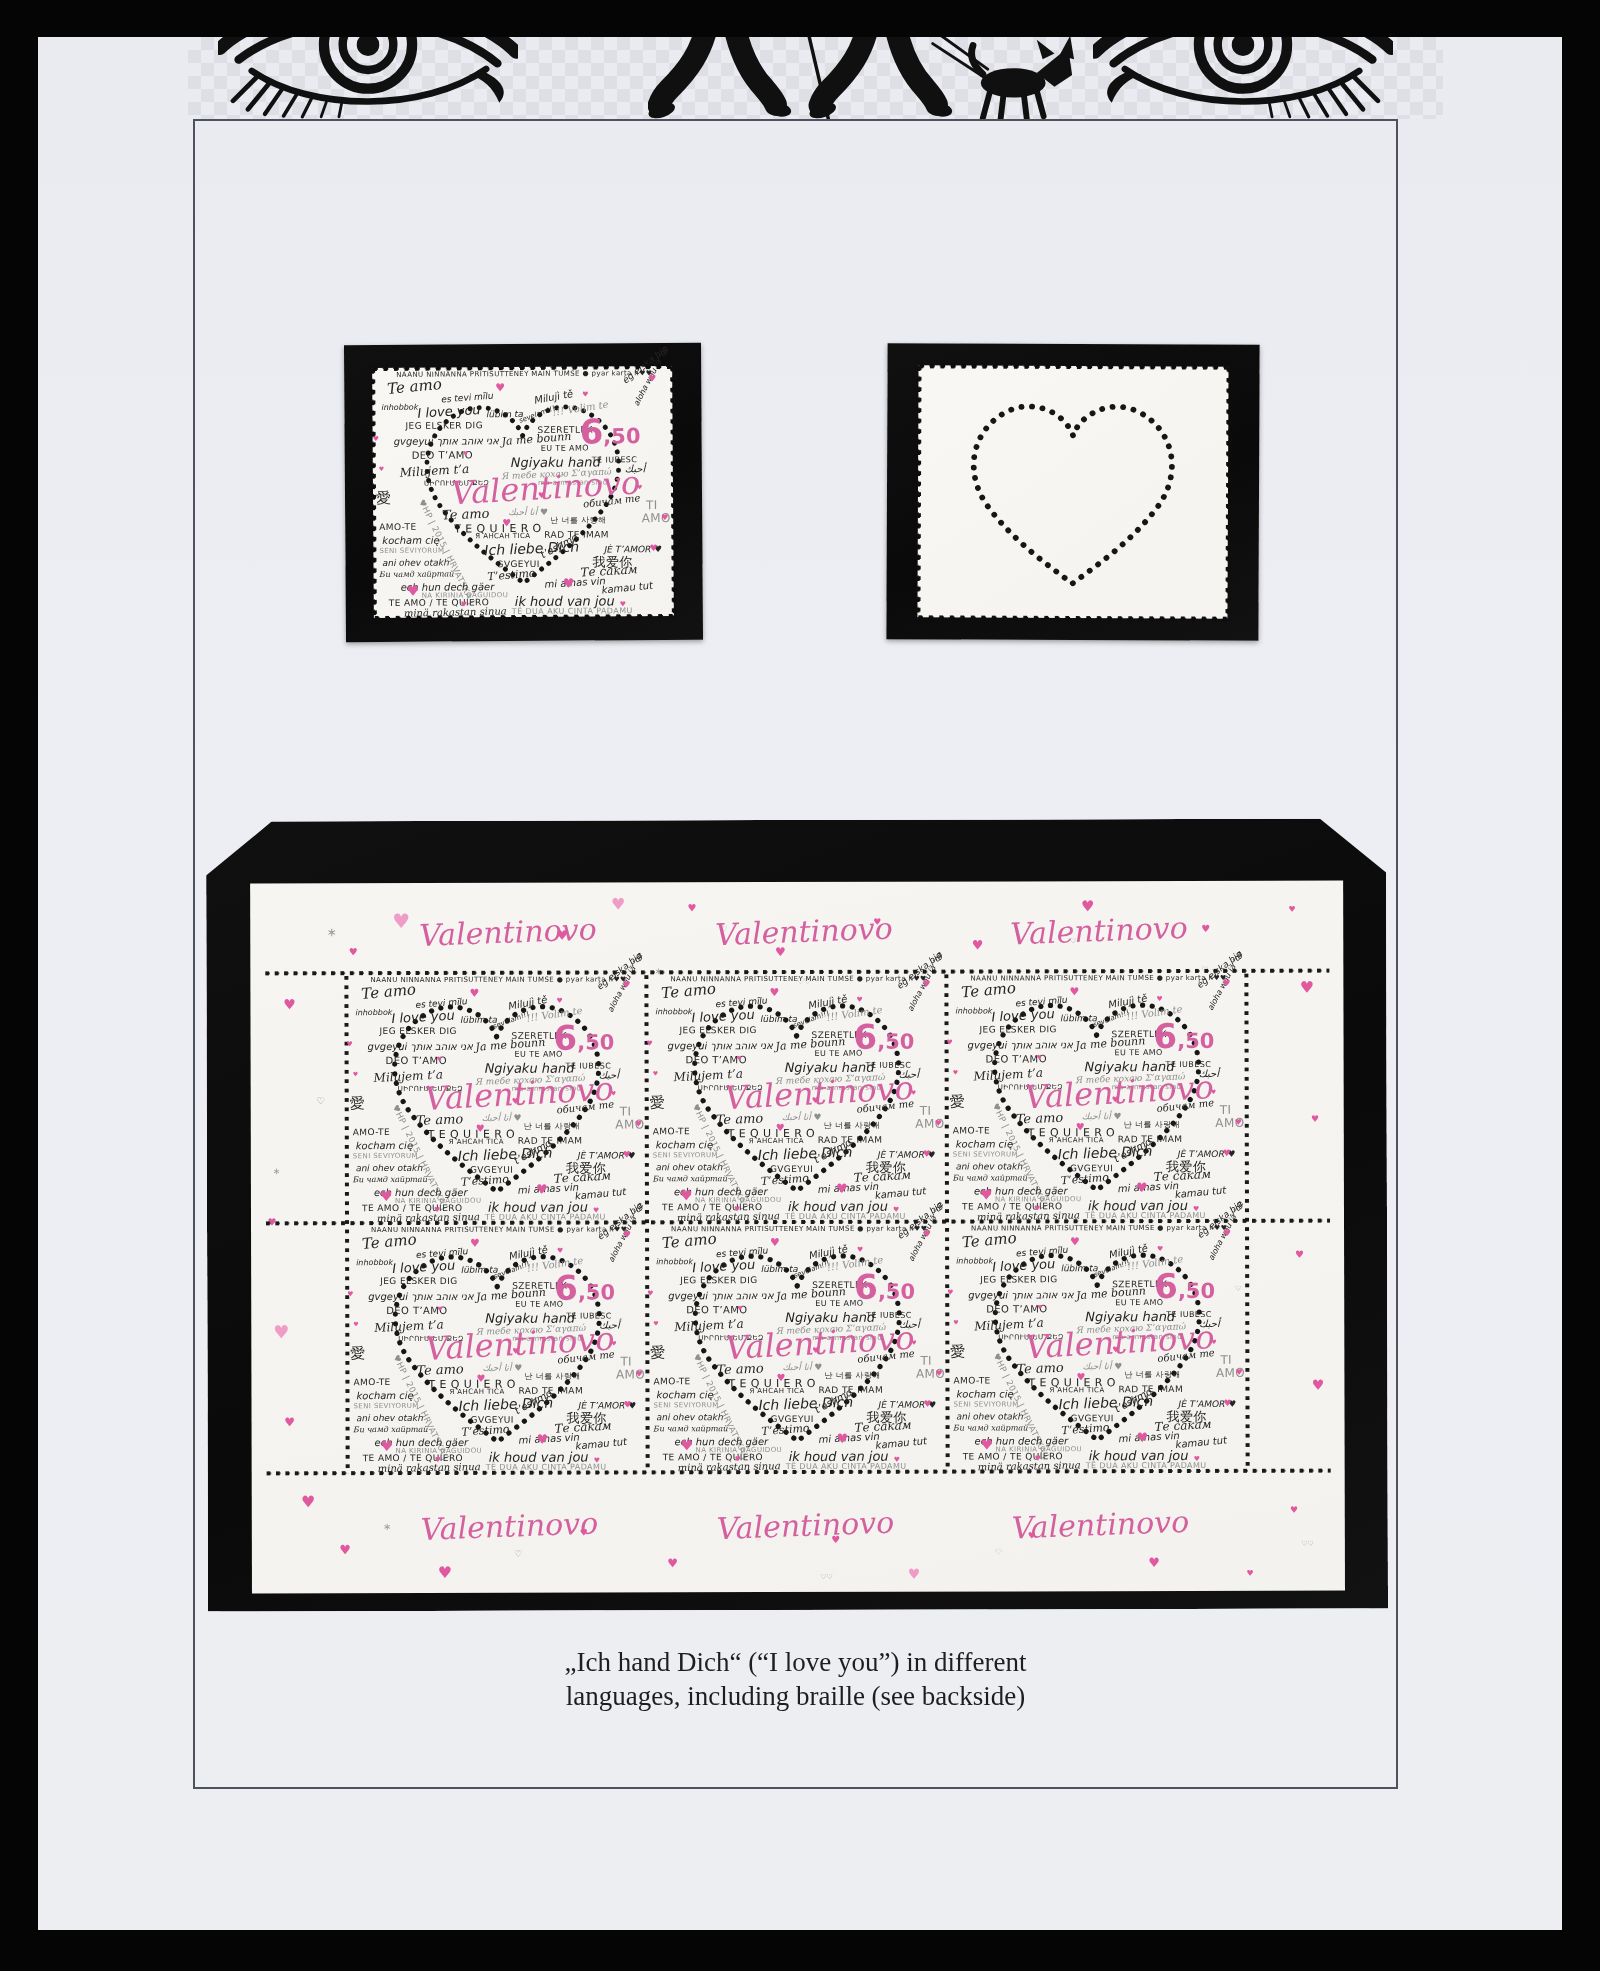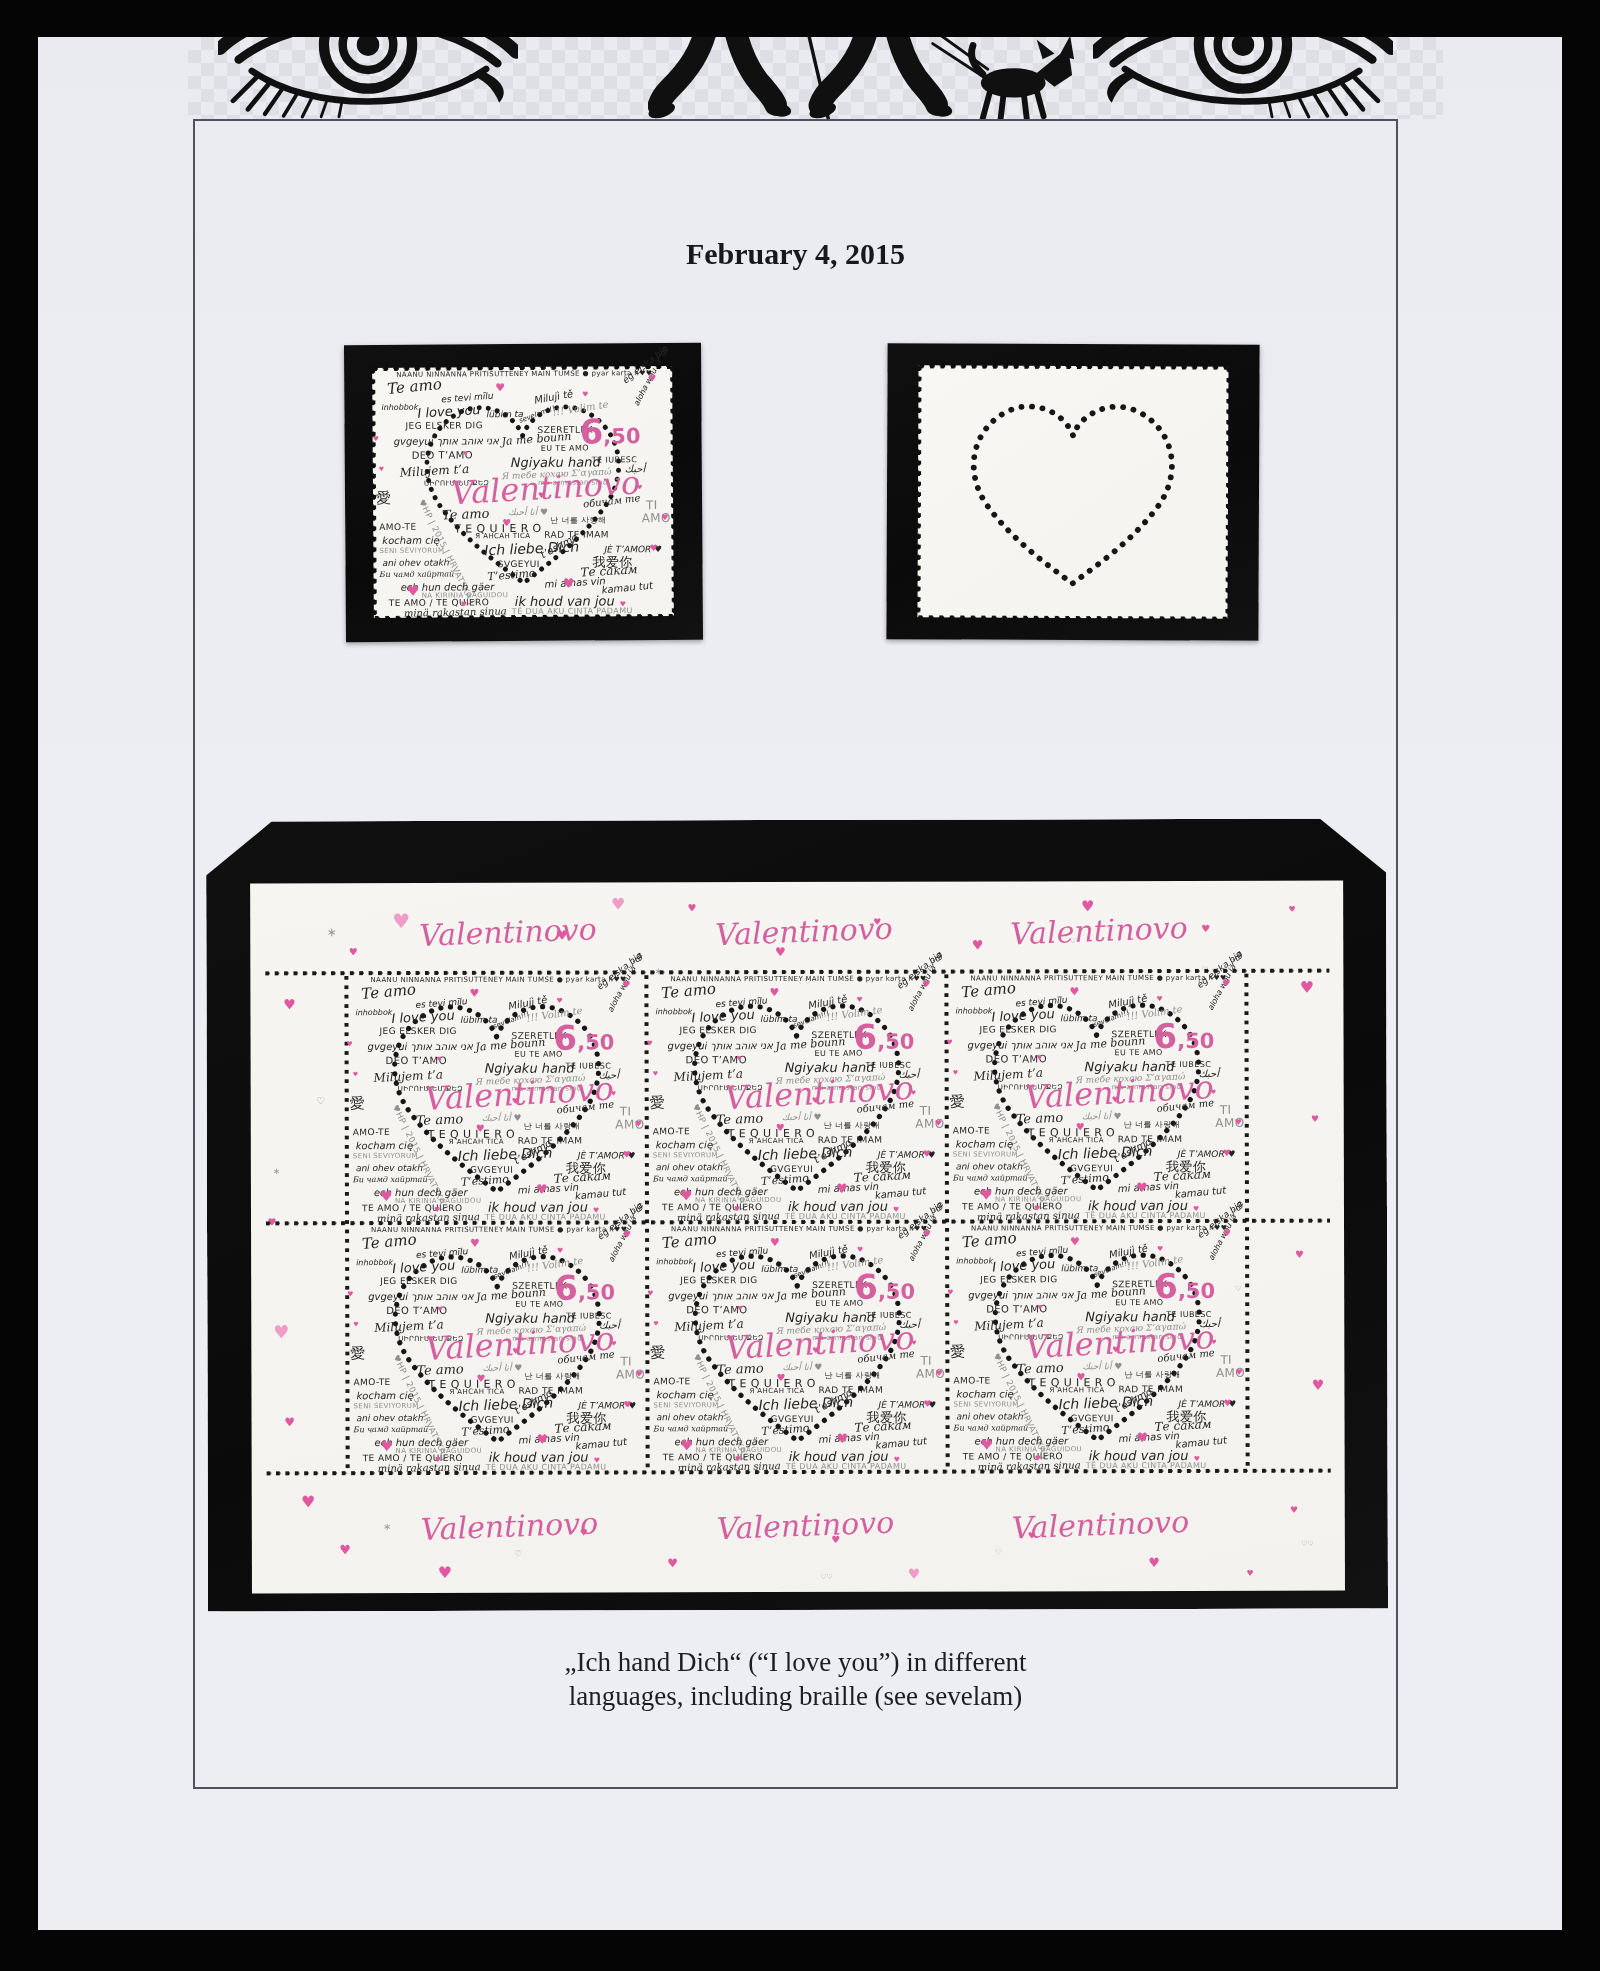--- a/index.html
+++ b/index.html
@@ -151,21 +151,20 @@
             <line x1="100" y1="83" x2="90" y2="103" stroke-width="3.5"></line>
             <line x1="116" y1="86" x2="110" y2="103" stroke-width="3"></line>
             <line x1="132" y1="88" x2="129" y2="103" stroke-width="3"></line>
           </g>
           <path d="M282,54 C300,62 312,74 300,88 C294,72 282,62 268,58 Z" fill="#101010"></path>
         </svg>
       </div>
     </div>
 
     <div class="frame">
-      <div class="page-date">February 4, 2015</div>
 
       <div class="mount mount-left">
         <div class="stamp" id="stamp-front" style="left:28px;top:23px;width:300px;height:250px;">
             <div class="perf perf-t"></div>
             <div class="perf perf-b"></div>
             <div class="perf perf-l"></div>
             <div class="perf perf-r"></div>
             <svg class="heartsvg" viewBox="0 0 300 250" preserveAspectRatio="none">
        <path d="M150,64 C141,40 110,26 83,39 C47,57 36,102 63,139 C90,176 127,201 150,219 C173,201 210,176 237,139 C264,102 253,57 217,39 C190,26 159,40 150,64 Z" fill="none" stroke="#161616" stroke-width="5.2" stroke-linecap="round" stroke-dasharray="0.1 9.6"></path>
             </svg>
@@ -334,17 +333,17 @@
        <path d="M150,64 C141,40 110,26 83,39 C47,57 36,102 63,139 C90,176 127,201 150,219 C173,201 210,176 237,139 C264,102 253,57 217,39 C190,26 159,40 150,64 Z" fill="none" stroke="#161616" stroke-width="5.2" stroke-linecap="round" stroke-dasharray="0.1 9.6"></path>
               </svg><span class="ph ck fc" style="left: 8%; top: 1.4%; font-size: 7px;">NAANU NINNANNA PRITISUTTENEY</span><span class="ph ck fc" style="left: 53%; top: 1.4%; font-size: 7px;">MAIN TUMSE ● pyar karta h♥♥</span><span class="ph ck fs" style="left: 5%; top: 5.5%; font-size: 15px; transform: rotate(-5deg);">Te amo</span><span class="ph ck fh" style="left: 84%; top: 4.5%; font-size: 9px; transform: rotate(-38deg);">ég elska þig</span><span class="ph ck fh" style="left: 3%; top: 14.5%; font-size: 8px;">inhobbok</span><span class="ph ck fh" style="left: 23%; top: 11%; font-size: 9px; transform: rotate(-4deg);">es tevi mīlu</span><span class="ph ck fh" style="left: 15%; top: 15.5%; font-size: 13px; transform: rotate(-3deg);">I love you</span><span class="ph ck fh" style="left: 38%; top: 17%; font-size: 9px;">lübim ta</span><span class="ph ck fh" style="left: 54%; top: 11.5%; font-size: 10px; transform: rotate(-10deg);">Milujì tě</span><span class="ph cg fs" style="left: 60%; top: 16.5%; font-size: 10px; transform: rotate(-8deg);">!!! Volim te</span><span class="ph ck fc" style="left: 11%; top: 21.5%; font-size: 9px;">JEG ELSKER DIG</span><span class="ph ck fh" style="left: 49%; top: 20.5%; font-size: 7px; transform: rotate(-20deg);">sevelam!!!</span><span class="ph ck fc" style="left: 55%; top: 23.5%; font-size: 9px;">SZERETLEK</span><span class="ph ck fh" style="left: 7%; top: 27.5%; font-size: 10px;">gvgeyui אני אוהב אותך</span><span class="ph ck fs" style="left: 43%; top: 27.5%; font-size: 11px; transform: rotate(-4deg);">Ja me bounn</span><span class="ph ck fc" style="left: 56%; top: 31%; font-size: 8px;">EU TE AMO</span><span class="ph ck fh" style="left: 88%; top: 14%; font-size: 8px; transform: rotate(-62deg);">aloha wau iā ʻoe</span><span class="ph ck fc" style="left: 13%; top: 33%; font-size: 10px;">DEO T’AMO</span><span class="ph ck fh" style="left: 46%; top: 35.5%; font-size: 13px;">Ngiyaku hand</span><span class="ph ck fc" style="left: 73%; top: 36%; font-size: 8px;">TE IUBESC</span><span class="ph ck fs" style="left: 9%; top: 39.5%; font-size: 12px; transform: rotate(-3deg);">Milujem t’a</span><span class="ph cg fs" style="left: 43%; top: 42%; font-size: 9px; transform: rotate(-2deg);">Я тебе кохаю  Σ’αγαπώ</span><span class="ph ck fh" style="left: 84%; top: 39%; font-size: 10px;">أحبك</span><span class="ph cg fc" style="left: 55%; top: 45%; font-size: 7px;">ma armastan sind</span><span class="ph ck fc" style="left: 17%; top: 45%; font-size: 7px;">ՍԻՐՈՒՄ ԵՄ ՔԵԶ</span><span class="ph ck fc" style="left: 1%; top: 49%; font-size: 15px;">愛</span><span class="ph cg fc" style="left: 16%; top: 51%; font-size: 8.5px; transform: rotate(64deg);">♥HP | 2015 | HRVATSKA |</span><span class="ph ck fs" style="left: 70%; top: 53%; font-size: 10px; transform: rotate(-6deg);">обичам те</span><span class="ph ck fs" style="left: 23%; top: 56.5%; font-size: 13px; transform: rotate(-2deg);">Te amo</span><span class="ph cg fh" style="left: 45%; top: 56.5%; font-size: 9px;">أنا أحبك ♥</span><span class="ph cg fc" style="left: 91%; top: 53%; font-size: 12px;">TI</span><span class="ph cg fc" style="left: 89.5%; top: 58.5%; font-size: 12px;">AMO</span><span class="ph ck fc" style="left: 27%; top: 62.5%; font-size: 11px;">T E  Q U I E R O</span><span class="ph ck fc" style="left: 59%; top: 60%; font-size: 8px;">난 너를 사랑해</span><span class="ph ck fc" style="left: 34%; top: 66.5%; font-size: 7px;">Я АНСАН ТІСА</span><span class="ph ck fc" style="left: 57%; top: 65.5%; font-size: 9px;">RAD TE IMAM</span><span class="ph ck fc" style="left: 2%; top: 62%; font-size: 9px;">AMO-TE</span><span class="ph ck fh" style="left: 3%; top: 67%; font-size: 10px;">kocham cię</span><span class="ph cg fc" style="left: 2%; top: 72%; font-size: 7px;">SENI SEVIYORUM</span><span class="ph ck fh" style="left: 3%; top: 76.5%; font-size: 9px;">ani ohev otakh</span><span class="ph ck fh" style="left: 37%; top: 70.5%; font-size: 14px; transform: rotate(-2deg);">Ich liebe Dich</span><span class="ph ck fc" style="left: 41%; top: 77%; font-size: 9px;">GVGEYUI</span><span class="ph ck fh" style="left: 56%; top: 73.5%; font-size: 10px; transform: rotate(-28deg);">t’eshmo</span><span class="ph ck fh" style="left: 77%; top: 71.5%; font-size: 9px;">JÈ T’AMOR ♥</span><span class="ph ck fc" style="left: 73%; top: 75.5%; font-size: 13px;">我爱你</span><span class="ph ck fs" style="left: 69%; top: 80%; font-size: 12px; transform: rotate(-3deg);">Те сакам</span><span class="ph ck fs" style="left: 2%; top: 81%; font-size: 8px;">Би чамд хайртай</span><span class="ph ck fs" style="left: 38%; top: 81.5%; font-size: 11px; transform: rotate(-4deg);">T’estimo</span><span class="ph ck fh" style="left: 9%; top: 86%; font-size: 10px;">ech hun dech gäer</span><span class="ph ck fh" style="left: 57%; top: 85%; font-size: 10px; transform: rotate(-3deg);">mi amas vin</span><span class="ph cg fc" style="left: 16%; top: 90%; font-size: 7px;">NA KIRINIA GAĠUIDOU</span><span class="ph ck fh" style="left: 76%; top: 87.5%; font-size: 10px; transform: rotate(-5deg);">kamau tut</span><span class="ph ck fc" style="left: 5%; top: 92.5%; font-size: 9px;">TE AMO / TE QUIERO</span><span class="ph ck fh" style="left: 47%; top: 91%; font-size: 13px;">ik houd van jou</span><span class="ph ck fs" style="left: 10%; top: 96.5%; font-size: 10px; transform: rotate(-1deg);">minä rakastan sinua</span><span class="ph cg fc" style="left: 46%; top: 96.5%; font-size: 8px;">TË DUA  AKU CINTA PADAMU</span><span class="sheart" style="left: 41%; top: 6%; font-size: 11px;">♥</span><span class="sheart" style="left: 70%; top: 10%; font-size: 7px;">♥</span><span class="sheart" style="left: 92%; top: 3%; font-size: 9px;">♥</span><span class="sheart" style="left: 0%; top: 27%; font-size: 7px;">♥</span><span class="sheart" style="left: 55%; top: 50%; font-size: 8px;">♥</span><span class="sheart" style="left: 43%; top: 60.5%; font-size: 10px;">♥</span><span class="sheart" style="left: 30%; top: 33%; font-size: 6px;">♥</span><span class="sheart" style="left: 63%; top: 84%; font-size: 13px;">♥</span><span class="sheart" style="left: 11%; top: 86.5%; font-size: 14px;">♥</span><span class="sheart" style="left: 92%; top: 71%; font-size: 9px;">♥</span><span class="sheart" style="left: 82%; top: 94%; font-size: 7px;">♥</span><span class="sheart" style="left: 29%; top: 93.5%; font-size: 7px;">♥</span><span class="sheart" style="left: 96%; top: 59%; font-size: 8px;">♥</span><span class="sheart" style="left: 2%; top: 39%; font-size: 6px;">♥</span><span class="sheart" style="left: 88%; top: 47%; font-size: 6px;">♥</span><span class="val" style="left: 26%; top: 44%; font-size: 32px; transform: rotate(-3deg);">Valentinovo</span><span class="denom" style="left: 69%; top: 19%;"><b>6</b><i>,50</i></span></div>
             <div class="cell" style="left: 696px; top: 340px;"><svg class="heartsvg" viewBox="0 0 300 250" preserveAspectRatio="none">
        <path d="M150,64 C141,40 110,26 83,39 C47,57 36,102 63,139 C90,176 127,201 150,219 C173,201 210,176 237,139 C264,102 253,57 217,39 C190,26 159,40 150,64 Z" fill="none" stroke="#161616" stroke-width="5.2" stroke-linecap="round" stroke-dasharray="0.1 9.6"></path>
               </svg><span class="ph ck fc" style="left: 8%; top: 1.4%; font-size: 7px;">NAANU NINNANNA PRITISUTTENEY</span><span class="ph ck fc" style="left: 53%; top: 1.4%; font-size: 7px;">MAIN TUMSE ● pyar karta h♥♥</span><span class="ph ck fs" style="left: 5%; top: 5.5%; font-size: 15px; transform: rotate(-5deg);">Te amo</span><span class="ph ck fh" style="left: 84%; top: 4.5%; font-size: 9px; transform: rotate(-38deg);">ég elska þig</span><span class="ph ck fh" style="left: 3%; top: 14.5%; font-size: 8px;">inhobbok</span><span class="ph ck fh" style="left: 23%; top: 11%; font-size: 9px; transform: rotate(-4deg);">es tevi mīlu</span><span class="ph ck fh" style="left: 15%; top: 15.5%; font-size: 13px; transform: rotate(-3deg);">I love you</span><span class="ph ck fh" style="left: 38%; top: 17%; font-size: 9px;">lübim ta</span><span class="ph ck fh" style="left: 54%; top: 11.5%; font-size: 10px; transform: rotate(-10deg);">Milujì tě</span><span class="ph cg fs" style="left: 60%; top: 16.5%; font-size: 10px; transform: rotate(-8deg);">!!! Volim te</span><span class="ph ck fc" style="left: 11%; top: 21.5%; font-size: 9px;">JEG ELSKER DIG</span><span class="ph ck fh" style="left: 49%; top: 20.5%; font-size: 7px; transform: rotate(-20deg);">sevelam!!!</span><span class="ph ck fc" style="left: 55%; top: 23.5%; font-size: 9px;">SZERETLEK</span><span class="ph ck fh" style="left: 7%; top: 27.5%; font-size: 10px;">gvgeyui אני אוהב אותך</span><span class="ph ck fs" style="left: 43%; top: 27.5%; font-size: 11px; transform: rotate(-4deg);">Ja me bounn</span><span class="ph ck fc" style="left: 56%; top: 31%; font-size: 8px;">EU TE AMO</span><span class="ph ck fh" style="left: 88%; top: 14%; font-size: 8px; transform: rotate(-62deg);">aloha wau iā ʻoe</span><span class="ph ck fc" style="left: 13%; top: 33%; font-size: 10px;">DEO T’AMO</span><span class="ph ck fh" style="left: 46%; top: 35.5%; font-size: 13px;">Ngiyaku hand</span><span class="ph ck fc" style="left: 73%; top: 36%; font-size: 8px;">TE IUBESC</span><span class="ph ck fs" style="left: 9%; top: 39.5%; font-size: 12px; transform: rotate(-3deg);">Milujem t’a</span><span class="ph cg fs" style="left: 43%; top: 42%; font-size: 9px; transform: rotate(-2deg);">Я тебе кохаю  Σ’αγαπώ</span><span class="ph ck fh" style="left: 84%; top: 39%; font-size: 10px;">أحبك</span><span class="ph cg fc" style="left: 55%; top: 45%; font-size: 7px;">ma armastan sind</span><span class="ph ck fc" style="left: 17%; top: 45%; font-size: 7px;">ՍԻՐՈՒՄ ԵՄ ՔԵԶ</span><span class="ph ck fc" style="left: 1%; top: 49%; font-size: 15px;">愛</span><span class="ph cg fc" style="left: 16%; top: 51%; font-size: 8.5px; transform: rotate(64deg);">♥HP | 2015 | HRVATSKA |</span><span class="ph ck fs" style="left: 70%; top: 53%; font-size: 10px; transform: rotate(-6deg);">обичам те</span><span class="ph ck fs" style="left: 23%; top: 56.5%; font-size: 13px; transform: rotate(-2deg);">Te amo</span><span class="ph cg fh" style="left: 45%; top: 56.5%; font-size: 9px;">أنا أحبك ♥</span><span class="ph cg fc" style="left: 91%; top: 53%; font-size: 12px;">TI</span><span class="ph cg fc" style="left: 89.5%; top: 58.5%; font-size: 12px;">AMO</span><span class="ph ck fc" style="left: 27%; top: 62.5%; font-size: 11px;">T E  Q U I E R O</span><span class="ph ck fc" style="left: 59%; top: 60%; font-size: 8px;">난 너를 사랑해</span><span class="ph ck fc" style="left: 34%; top: 66.5%; font-size: 7px;">Я АНСАН ТІСА</span><span class="ph ck fc" style="left: 57%; top: 65.5%; font-size: 9px;">RAD TE IMAM</span><span class="ph ck fc" style="left: 2%; top: 62%; font-size: 9px;">AMO-TE</span><span class="ph ck fh" style="left: 3%; top: 67%; font-size: 10px;">kocham cię</span><span class="ph cg fc" style="left: 2%; top: 72%; font-size: 7px;">SENI SEVIYORUM</span><span class="ph ck fh" style="left: 3%; top: 76.5%; font-size: 9px;">ani ohev otakh</span><span class="ph ck fh" style="left: 37%; top: 70.5%; font-size: 14px; transform: rotate(-2deg);">Ich liebe Dich</span><span class="ph ck fc" style="left: 41%; top: 77%; font-size: 9px;">GVGEYUI</span><span class="ph ck fh" style="left: 56%; top: 73.5%; font-size: 10px; transform: rotate(-28deg);">t’eshmo</span><span class="ph ck fh" style="left: 77%; top: 71.5%; font-size: 9px;">JÈ T’AMOR ♥</span><span class="ph ck fc" style="left: 73%; top: 75.5%; font-size: 13px;">我爱你</span><span class="ph ck fs" style="left: 69%; top: 80%; font-size: 12px; transform: rotate(-3deg);">Те сакам</span><span class="ph ck fs" style="left: 2%; top: 81%; font-size: 8px;">Би чамд хайртай</span><span class="ph ck fs" style="left: 38%; top: 81.5%; font-size: 11px; transform: rotate(-4deg);">T’estimo</span><span class="ph ck fh" style="left: 9%; top: 86%; font-size: 10px;">ech hun dech gäer</span><span class="ph ck fh" style="left: 57%; top: 85%; font-size: 10px; transform: rotate(-3deg);">mi amas vin</span><span class="ph cg fc" style="left: 16%; top: 90%; font-size: 7px;">NA KIRINIA GAĠUIDOU</span><span class="ph ck fh" style="left: 76%; top: 87.5%; font-size: 10px; transform: rotate(-5deg);">kamau tut</span><span class="ph ck fc" style="left: 5%; top: 92.5%; font-size: 9px;">TE AMO / TE QUIERO</span><span class="ph ck fh" style="left: 47%; top: 91%; font-size: 13px;">ik houd van jou</span><span class="ph ck fs" style="left: 10%; top: 96.5%; font-size: 10px; transform: rotate(-1deg);">minä rakastan sinua</span><span class="ph cg fc" style="left: 46%; top: 96.5%; font-size: 8px;">TË DUA  AKU CINTA PADAMU</span><span class="sheart" style="left: 41%; top: 6%; font-size: 11px;">♥</span><span class="sheart" style="left: 70%; top: 10%; font-size: 7px;">♥</span><span class="sheart" style="left: 92%; top: 3%; font-size: 9px;">♥</span><span class="sheart" style="left: 0%; top: 27%; font-size: 7px;">♥</span><span class="sheart" style="left: 55%; top: 50%; font-size: 8px;">♥</span><span class="sheart" style="left: 43%; top: 60.5%; font-size: 10px;">♥</span><span class="sheart" style="left: 30%; top: 33%; font-size: 6px;">♥</span><span class="sheart" style="left: 63%; top: 84%; font-size: 13px;">♥</span><span class="sheart" style="left: 11%; top: 86.5%; font-size: 14px;">♥</span><span class="sheart" style="left: 92%; top: 71%; font-size: 9px;">♥</span><span class="sheart" style="left: 82%; top: 94%; font-size: 7px;">♥</span><span class="sheart" style="left: 29%; top: 93.5%; font-size: 7px;">♥</span><span class="sheart" style="left: 96%; top: 59%; font-size: 8px;">♥</span><span class="sheart" style="left: 2%; top: 39%; font-size: 6px;">♥</span><span class="sheart" style="left: 88%; top: 47%; font-size: 6px;">♥</span><span class="val" style="left: 26%; top: 44%; font-size: 32px; transform: rotate(-3deg);">Valentinovo</span><span class="denom" style="left: 69%; top: 19%;"><b>6</b><i>,50</i></span></div>
           </div>
       </div>
 
       <div class="caption">
         <div>„Ich hand Dich“ (“I love you”) in different</div>
-        <div>languages, including braille (see sevelam)</div>
+        <div>languages, including braille (see backside)</div>
       </div>
     </div>
   </div>
 </div>
 
 </body></html>

